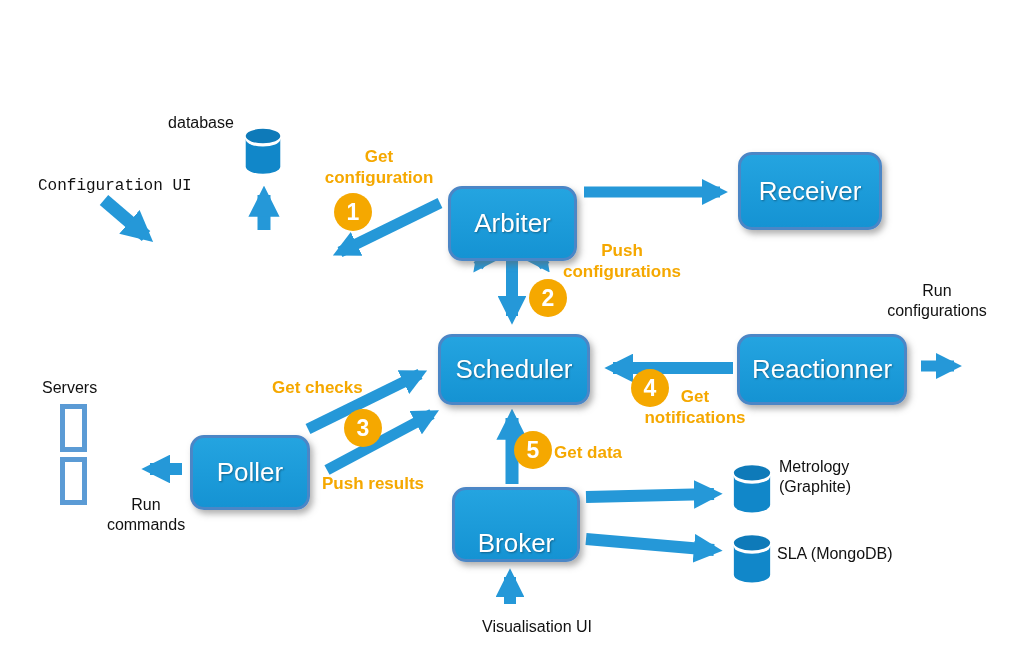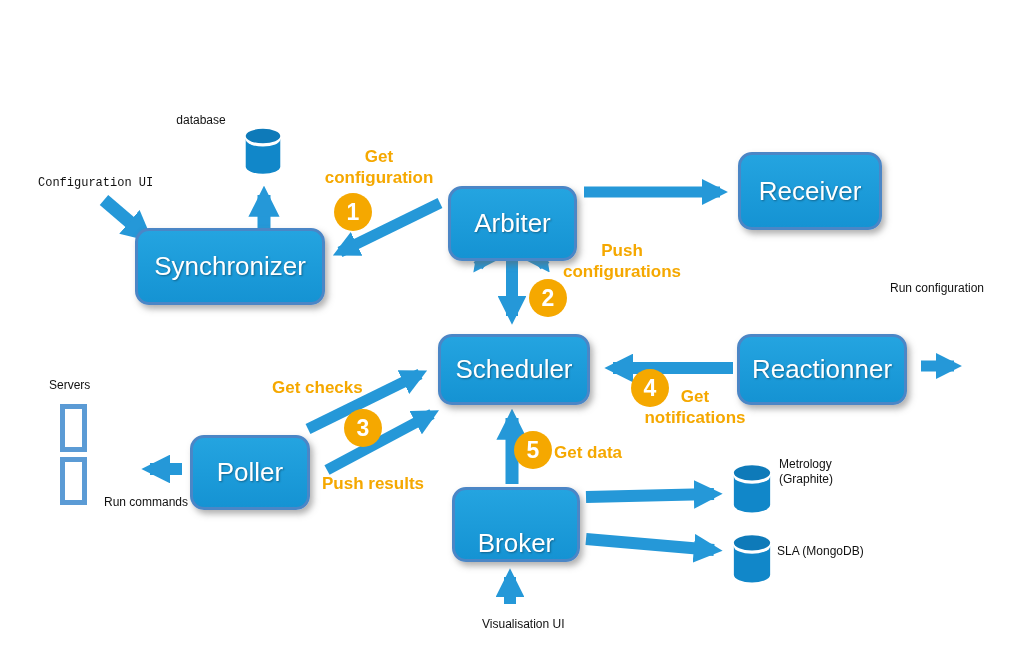--- a/index.html
+++ b/index.html
@@ -5,21 +5,21 @@
   html,body{margin:0;padding:0;background:#fff;}
   #stage{position:relative;width:1016px;height:653px;background:#ffffff;overflow:hidden;
          font-family:"Liberation Sans",sans-serif;}
   .title{position:absolute;font-size:40px;color:#1a1a1a;letter-spacing:.5px;}
   .node{position:absolute;display:flex;align-items:center;justify-content:center;
         background:linear-gradient(#24a4e0,#1593d3);
         border:3px solid #4b86c6;border-radius:14px;
         box-shadow:3px 4px 6px rgba(100,100,100,.5);
         color:#fff;font-size:26px;text-shadow:1px 1px 2px rgba(0,0,0,.35);
         box-sizing:border-box;}
-  .lbl{position:absolute;font-size:12px;color:#111;line-height:1.25;}
+  .lbl{position:absolute;font-size:16px;color:#111;line-height:1.25;}
   .olbl{position:absolute;font-size:17px;font-weight:bold;color:#f5a800;line-height:1.25;}
   .ctr{text-align:center;}
   .nowrap{white-space:nowrap;}
   .step{position:absolute;width:38px;height:38px;border-radius:50%;background:#f5a800;
         color:#fff;font-size:23px;font-weight:bold;display:flex;align-items:center;
         justify-content:center;z-index:6;}
   .server{position:absolute;width:27px;height:48px;background:#fff;
           border:5px solid #5b9bd5;box-sizing:border-box;}
   .cyl{position:absolute;}
   #arrows{position:absolute;left:0;top:0;z-index:4;}
@@ -51,23 +51,20 @@
       <path d="M308,429 L420,374" stroke-width="11" marker-end="url(#ah)"></path>
       <path d="M327,470 L432,414" stroke-width="11" marker-end="url(#ah)"></path>
       <path d="M182,469 L150,469" stroke-width="12" marker-end="url(#ah)"></path>
       <path d="M512,484 L512,418" stroke-width="13" marker-end="url(#ah)"></path>
       <path d="M586,497 L714,494" stroke-width="12" marker-end="url(#ah)"></path>
       <path d="M586,539 L714,550" stroke-width="12" marker-end="url(#ah)"></path>
       <path d="M510,604 L510,577" stroke-width="12" marker-end="url(#ah)"></path>
     </g>
   </svg>
 
-  <div class="node" style="left:135px;top:228px;width:190px;height:77px;">
-    <span>Synchronizer</span>
-  </div>
   <div class="node" style="left:448px;top:162px;width:129px;height:75px;margin-top:24px;">
     <span>Arbiter</span>
   </div>
   <div class="node" style="left:438px;top:334px;width:152px;height:71px;">
     <span>Scheduler</span>
   </div>
   <div class="node" style="left:738px;top:152px;width:144px;height:78px;">
     <span>Receiver</span>
   </div>
   <div class="node" style="left:737px;top:334px;width:170px;height:71px;">
@@ -94,22 +91,22 @@
     <path d="M3,14 v30 a19,8 0 0 0 38,0 v-30 z" fill="#1187c9"></path>
     <ellipse cx="22" cy="14" rx="19" ry="8" fill="#ffffff"></ellipse>
     <ellipse cx="22" cy="10.5" rx="19" ry="8" fill="#0e7ab9"></ellipse>
   </svg>
 
   <div class="server" style="left:60px;top:404px;"></div>
   <div class="server" style="left:60px;top:457px;"></div>
 
   <div class="lbl ctr" style="left:160px;top:113px;width:82px;">database</div>
   <div class="lbl nowrap" style="left:38px;top:176px;font-family:Liberation Mono, monospace;">Configuration UI</div>
-  <div class="lbl ctr" style="left:882px;top:281px;width:110px;">Run configuration</div>
-  <div class="lbl nowrap" style="left:42px;top:378px;margin-left:7px;">Servers</div>
+  <div class="lbl ctr" style="left:882px;top:281px;width:110px;">Run configurations</div>
+  <div class="lbl nowrap" style="left:42px;top:378px;">Servers</div>
   <div class="lbl ctr" style="left:94px;top:495px;width:104px;">Run commands</div>
   <div class="lbl nowrap" style="left:482px;top:617px;">Visualisation UI</div>
   <div class="lbl" style="left:779px;top:457px;width:98px;">Metrology (Graphite)</div>
   <div class="lbl nowrap" style="left:777px;top:544px;">SLA (MongoDB)</div>
 
   <div class="olbl ctr" style="left:318px;top:146px;width:122px;">Get configuration</div>
   <div class="olbl ctr" style="left:558px;top:240px;width:128px;">Push configurations</div>
   <div class="olbl nowrap" style="left:272px;top:377px;text-align:center;">Get checks</div>
   <div class="olbl nowrap" style="left:322px;top:473px;">Push results</div>
   <div class="olbl ctr" style="left:638px;top:386px;width:114px;">Get notifications</div>

